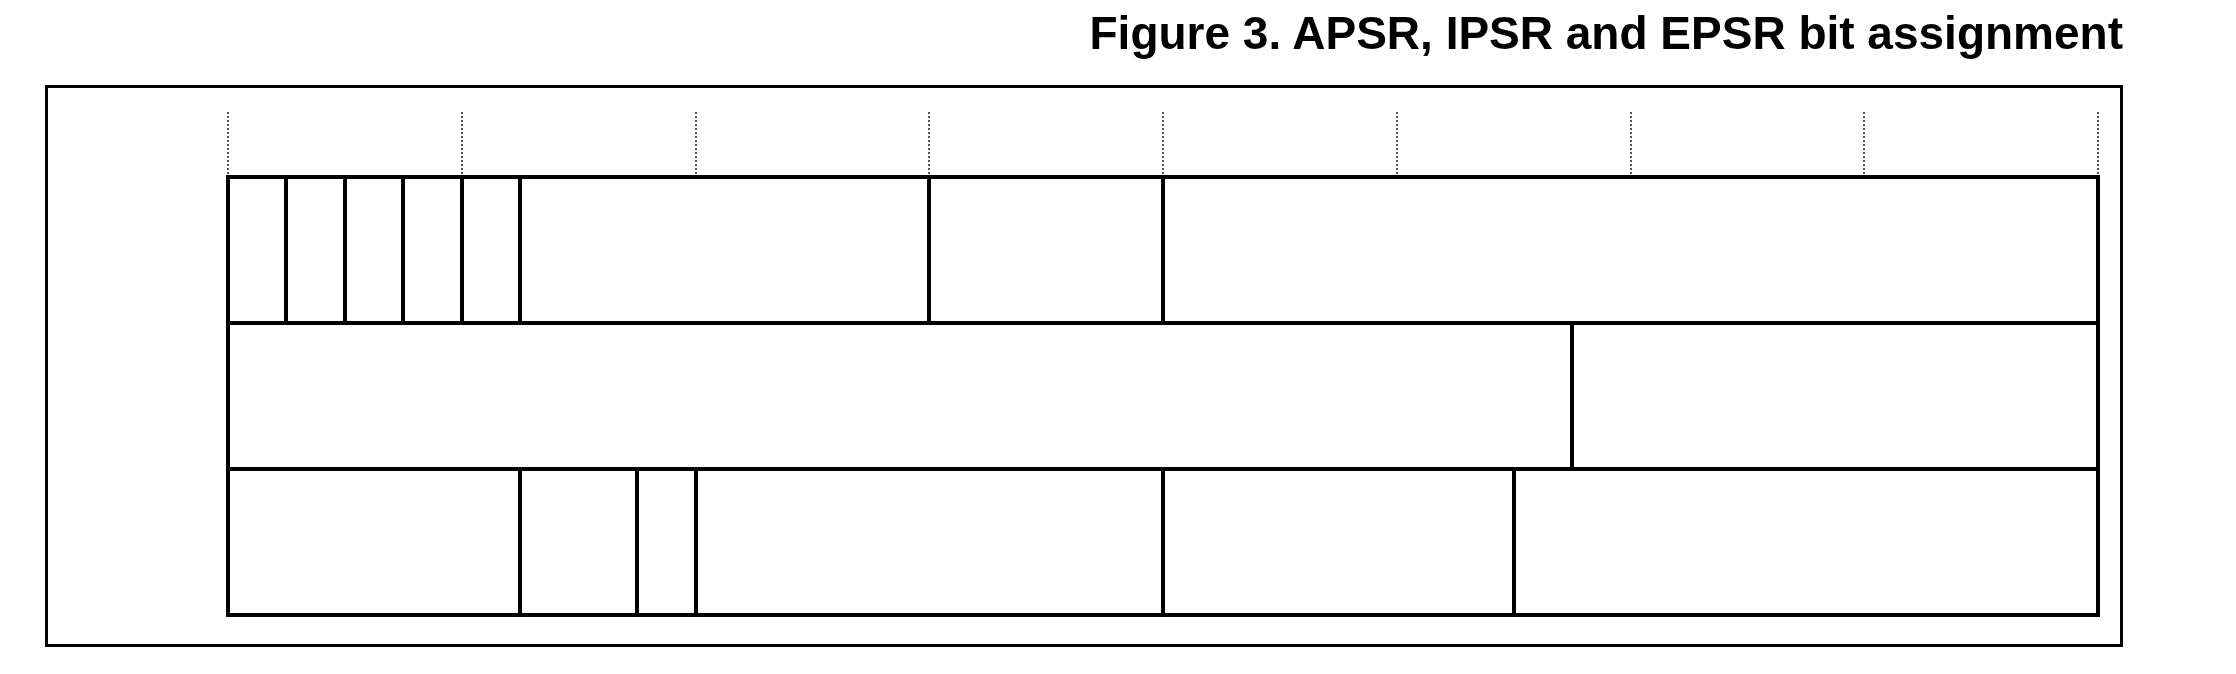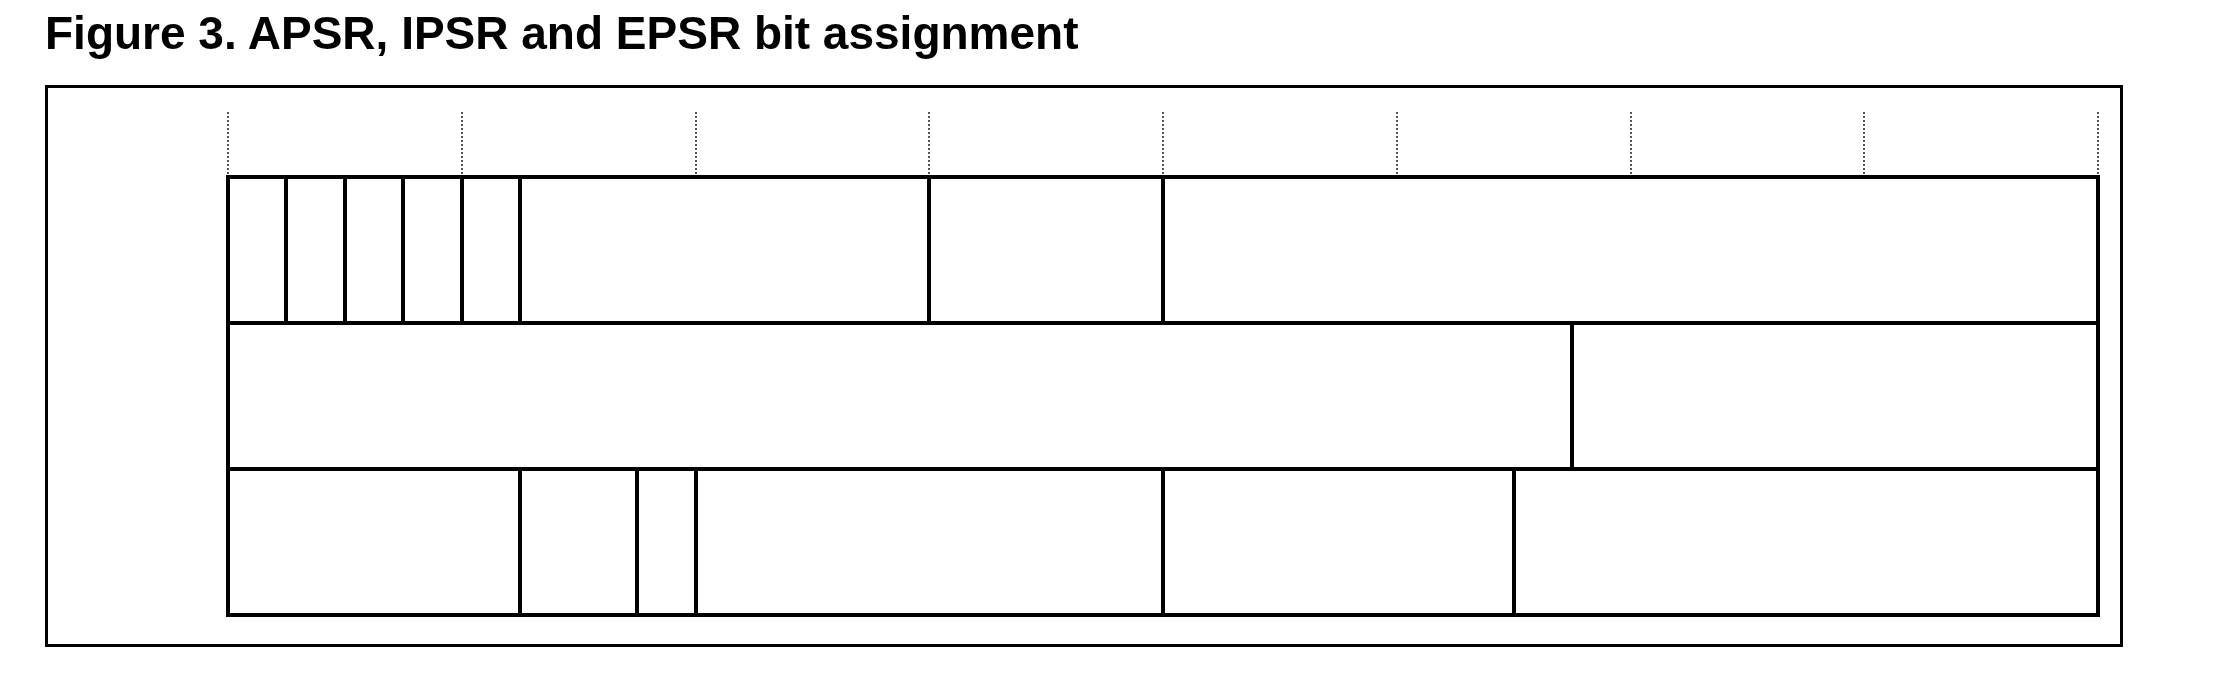--- a/index.html
+++ b/index.html
@@ -13,21 +13,21 @@
     width: 2236px;
     height: 674px;
     background: #ffffff;
     overflow: hidden;
   }
   #figure-title {
     position: absolute;
     left: 45px;
     top: 6px;
     width: 2078px;
-    text-align: left;
+    text-align: right;
     font-size: 46px;
     font-weight: bold;
     color: #000000;
     white-space: nowrap;
   }
   #outer-box {
     position: absolute;
     left: 45px;
     top: 85px;
     width: 2078px;

